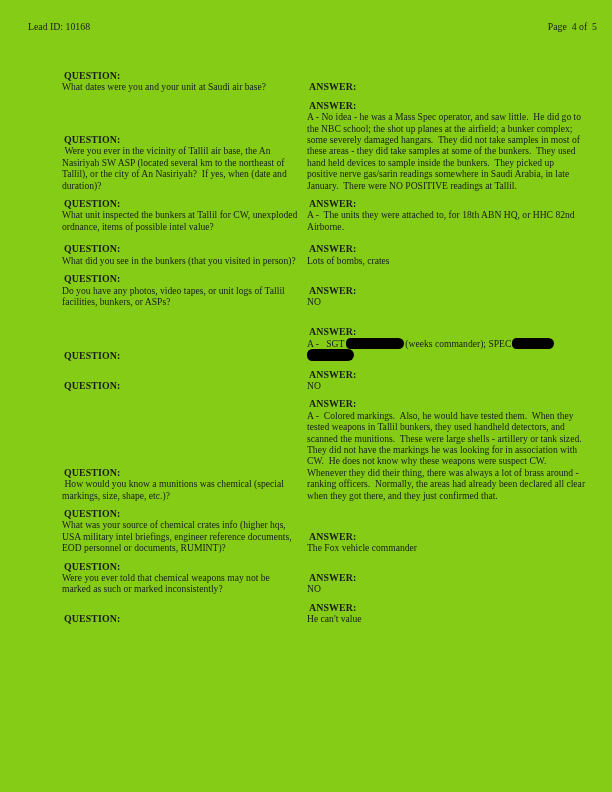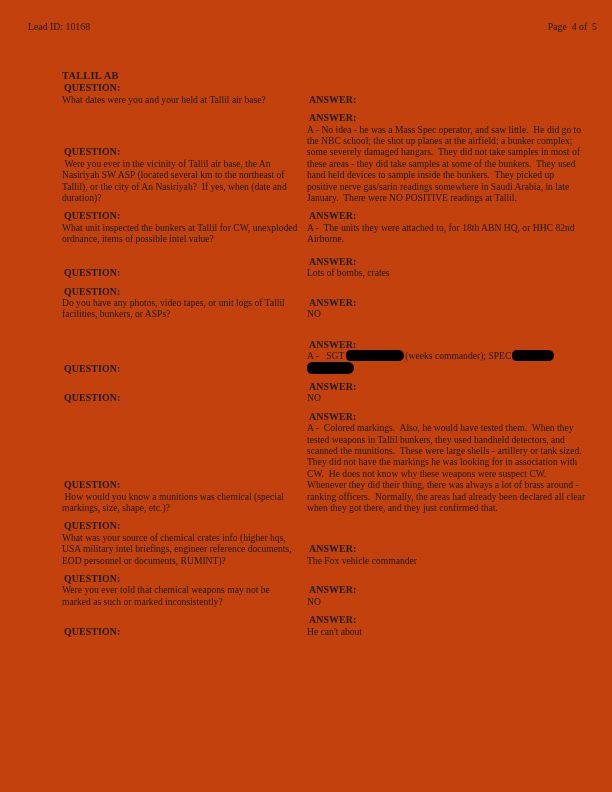--- a/index.html
+++ b/index.html
@@ -1,19 +1,19 @@
 <!DOCTYPE html>
 <html><head>
 <meta charset="utf-8">
 <style>
   * { margin:0; padding:0; box-sizing:border-box; }
   html, body { background:#ffffff; }
   .page {
     width:612px; height:792px; position:relative;
-    background:#c2410c; overflow:hidden;
+    background:#84cc16; overflow:hidden;
     font-family:"Liberation Serif", serif;
     color:#1b1b1b;
   }
   .page-header {
     position:absolute; top:21px; left:28px; right:15px;
     display:flex; justify-content:space-between;
     font-size:9.8px; line-height:11px; white-space:pre;
   }
   .content {
     position:absolute; top:70px; left:62px; width:524px;
@@ -48,26 +48,25 @@
 
 <div class="page">
 
   <div class="page-header">
     <span>Lead ID: 10168</span>
     <span>Page  4 of  5</span>
   </div>
 
   <div class="content">
 
-    <div class="doc-title">TALLIL AB</div>
 
     <div class="qa-row">
       <div class="q-cell">
         <div class="qa-label">QUESTION:</div>
-        <div class="qa-text">What dates were you and your held at Tallil air base?</div>
+        <div class="qa-text">What dates were you and your unit at Saudi air base?</div>
       </div>
       <div class="a-cell">
         <div class="qa-label">ANSWER:</div>
       </div>
     </div>
 
     <div class="qa-row">
       <div class="q-cell">
         <div class="qa-label">QUESTION:</div>
         <div class="qa-text"> Were you ever in the vicinity of Tallil air base, the An Nasiriyah SW ASP (located several km to the northeast of Tallil), or the city of An Nasiriyah?  If yes, when (date and duration)?</div>
@@ -85,20 +84,21 @@
       </div>
       <div class="a-cell">
         <div class="qa-label">ANSWER:</div>
         <div class="qa-text">A -  The units they were attached to, for 18th ABN HQ, or HHC 82nd Airborne.</div>
       </div>
     </div>
 
     <div class="qa-row">
       <div class="q-cell">
         <div class="qa-label">QUESTION:</div>
+        <div class="qa-text">What did you see in the bunkers (that you visited in person)?</div>
       </div>
       <div class="a-cell a-off4">
         <div class="qa-label">ANSWER:</div>
         <div class="qa-text">Lots of bombs, crates</div>
       </div>
     </div>
 
     <div class="qa-row">
       <div class="q-cell">
         <div class="qa-label">QUESTION:</div>
@@ -163,18 +163,18 @@
         <div class="qa-text">NO</div>
       </div>
     </div>
 
     <div class="qa-row">
       <div class="q-cell">
         <div class="qa-label">QUESTION:</div>
       </div>
       <div class="a-cell">
         <div class="qa-label">ANSWER:</div>
-        <div class="qa-text">He can't about</div>
+        <div class="qa-text">He can't value</div>
       </div>
     </div>
 
   </div>
 </div>
 
 </body></html>

